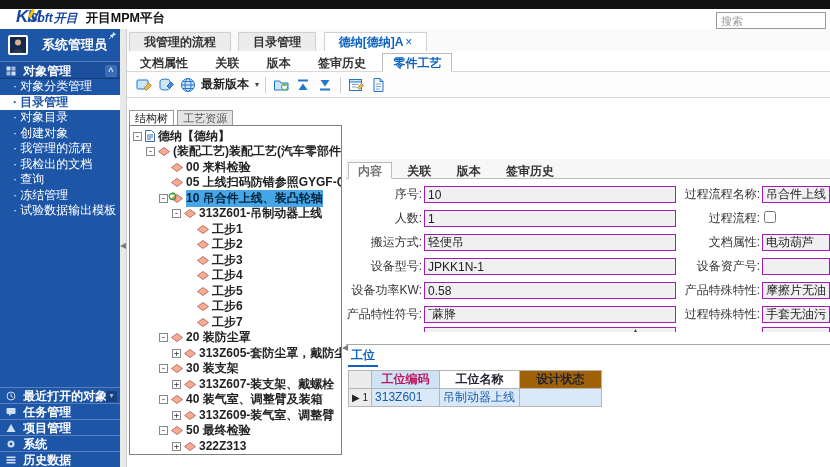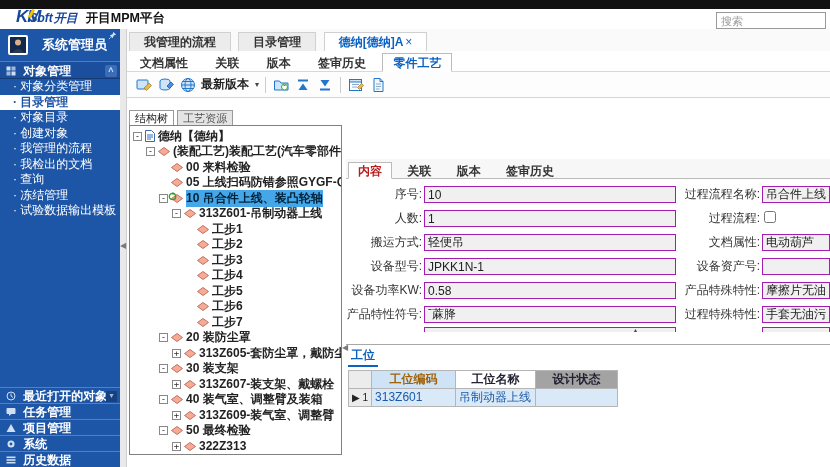--- a/index.html
+++ b/index.html
@@ -88,21 +88,21 @@
   .tt { font-weight:bold; color:#222; font-size:12px; }
   .trow.sel .tt { background:#45a7e8; color:#00223a; }
 
   .panel-splitter { width:4px; flex:none; background:#fff; }
 
   
   .right-panel { flex:1; min-width:0; position:relative; display:flex; flex-direction:column; }
   .detail-tabs { height:20px; padding:3px 0 0 2px; background:#f7f7f7; border-bottom:1px solid #bbb; white-space:nowrap; }
   .rtab { display:inline-block; height:17px; line-height:16px; padding:0 9px; margin-right:2px; color:#333;
     font-weight:bold; border:1px solid transparent; cursor:pointer; }
-  .rtab.active { background:#fff; color:#b91c1c; border:1px solid #bbb; border-bottom:1px solid #fff; margin-bottom:-1px; }
+  .rtab.active { background:#fff; color:#737373; border:1px solid #bbb; border-bottom:1px solid #fff; margin-bottom:-1px; }
 
   .form-area { padding-top:4px; }
   .frow { display:flex; align-items:center; height:24px; }
   .frow.partial { height:5px; overflow:hidden; align-items:flex-start; position:relative; }
   .lbl-l { width:76px; text-align:right; color:#333; flex:none; white-space:nowrap; }
   .inp-l { width:252px; margin-left:2px; flex:none; }
   .lbl-r { width:84px; text-align:right; color:#333; flex:none; white-space:nowrap; }
   .inp-r { flex:1; min-width:0; margin-left:2px; }
   .finput { width:100%; height:17px; border:1px solid #a21caf; background:#f0f0f0; font-size:12px;
     padding:6px 3px; color:#222; font-family:"Liberation Sans","DejaVu Sans",sans-serif; }
@@ -110,23 +110,23 @@
   .scroll-up { position:absolute; left:286px; top:0; font-size:7px; color:#444; }
 
   
   .station { border-top:1px solid #a8a8a8; margin-top:12px; padding:2px 0 0 2px; flex:1; }
   .station-title { display:inline-block; color:#0b62c1; font-weight:bold; border-bottom:2px solid #0b62c1;
     padding:0 3px 1px 3px; margin-bottom:3px; cursor:pointer; }
   table.grid { border-collapse:collapse; table-layout:fixed; }
   table.grid td,table.grid th { border:1px solid #b5b5b5; height:14px; font-size:12px; padding:0 3px;
     overflow:hidden; white-space:nowrap; }
   th.sel-col { width:20px; background:#ececec; }
-  th.code-col { width:84px; background:#cfe3f7; color:#a16207; font-weight:bold; text-align:center; }
+  th.code-col { width:68px; background:#cfe3f7; color:#be185d; font-weight:bold; text-align:center; }
   th.name-col { width:80px; background:#fff; color:#223; font-weight:bold; text-align:center; }
-  th.stat-col { width:82px; background:#a3a3a3; color:#223; font-weight:bold; text-align:center; }
+  th.stat-col { width:82px; background:#a16207; color:#223; font-weight:bold; text-align:center; }
   tr.data-row td { background:#d9e9f8; height:15px; }
   tr.data-row td.sel-cell { background:#ececec; color:#222; font-size:10px; }
   tr.data-row td.blue { color:#1a5aa8; }
   .collapse-handle { position:absolute; left:-4px; top:184px; font-size:8px; color:#7a7a7a; }
 </style>
 </head>
 <body>
 
 <div class="app">
 

